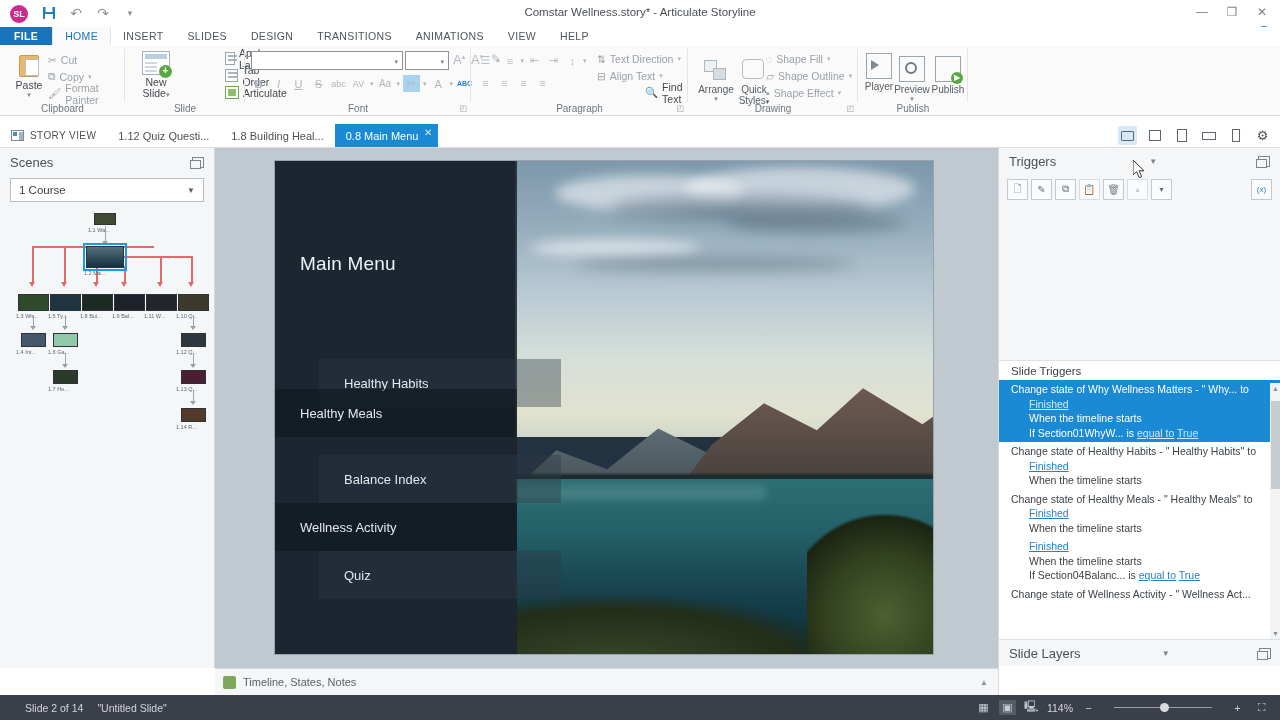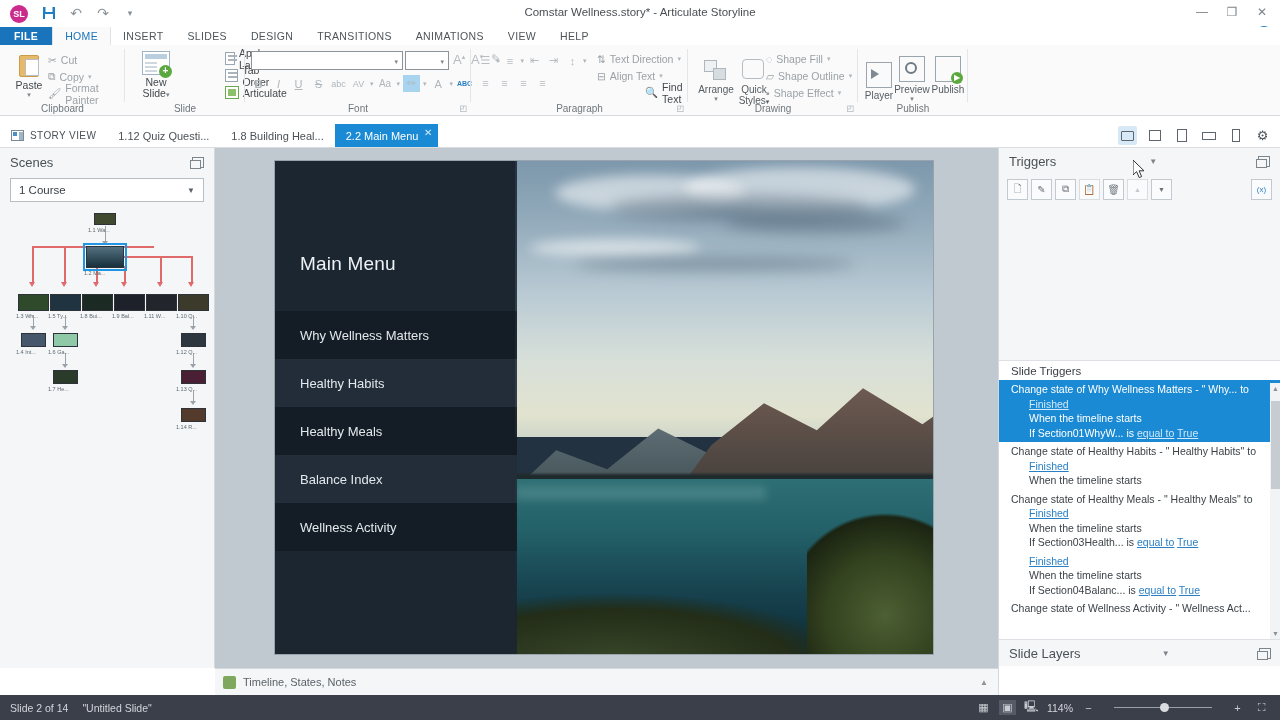--- a/index.html
+++ b/index.html
@@ -161,21 +161,21 @@
   .wsheen { position:absolute; left:0; top:66%; width:60%; height:14px; background:rgba(190,225,220,.18); filter:blur(4px); }
   .trees { position:absolute; right:-4px; bottom:-6px; width:130px; height:150px;
            background:radial-gradient(circle at 60% 70%, #4d5f33 0%, #33421f 45%, #1b2412 75%, transparent 78%); }
   .trees2 { position:absolute; left:0; bottom:-10px; width:330px; height:70px;
             background:radial-gradient(ellipse at 30% 100%, #39482a 0%, #232d18 55%, transparent 72%); }
   .menupanel { position:absolute; left:0; top:0; width:242px; height:493px; background:rgba(26,36,46,.86); }
   .mm-title { position:absolute; left:25px; top:92px; font-size:19px; color:#eef2f5; font-weight:400; letter-spacing:.2px;}
   .mm-item { position:absolute; left:0; width:242px; height:48px; display:flex; align-items:center;
              padding-left:25px; font-size:13px; color:#e2e8ec; }
   .mm-item.dark { background:rgba(14,21,28,.55); }
-  .mm-item.light{ background:rgba(44,57,70,.40); }
+  .mm-item.light{ background:rgba(44,57,70,.40);margin-left:44px; }
   .tl-bar { position:absolute; left:215px; top:668px; width:783px; height:27px; background:#f4f6f8;
             border-top:1px solid #d4d9dd; display:flex; align-items:center; }
   .tl-ic { width:13px; height:13px; margin-left:8px; background:#7fa85f; border-radius:2px; }
   .tl-text { margin-left:7px; font-size:11px; color:#5b6268; }
   .tl-up { margin-left:auto; margin-right:10px; font-size:8px; color:#8b9399; }
 
   
   .rightpanel { position:absolute; left:998px; top:148px; width:282px; height:547px; background:#f4f6f8;
                 border-left:1px solid #d4d9dd; }
   .rp-head { height:26px; display:flex; align-items:center; padding:0 10px; }
@@ -197,21 +197,21 @@
   .trg-scroll { position:absolute; right:0; top:22px; width:11px; bottom:0; background:#f1f3f5; }
   .trg-thumb { position:absolute; left:1px; top:18px; width:9px; height:88px; background:#c6ccd2; }
   .sb-ar { position:absolute; left:2px; font-size:7px; color:#8a9197; }
 
   .layers-head { position:absolute; left:0; top:492px; width:282px; height:26px; display:flex; align-items:center; padding:0 10px; }
   .layers-body { position:absolute; left:0; top:518px; width:282px; height:150px; background:#fff; }
 
   
   .statusbar { position:absolute; left:0; top:695px; width:1280px; height:25px; background:#3b3f4a;
                display:flex; align-items:center; color:#d2d6db; font-size:10.5px; }
-  .sb-slide { margin-left:10px;text-align:center; }
+  .sb-slide { margin-left:25px;text-align:center; }
   .sb-name { margin-left:14px; }
   .sb-right { margin-left:auto; display:flex; align-items:center; gap:7px; margin-right:10px; }
   .sbtn { width:17px; height:15px; display:flex; align-items:center; justify-content:center; color:#c8cdd3; font-size:11px;}
   .sbtn.sel { background:#555a66; }
   .zoomslider { position:relative; width:118px; height:12px; display:flex; align-items:center; }
   .zs-line { position:absolute; left:10px; right:10px; height:1px; background:#9aa0a8; }
   .zs-knob { position:absolute; left:56px; width:9px; height:9px; border-radius:50%; background:#d8dce1; }
   .cursor { position:absolute; left:1133px; top:160px; width:13px; height:19px; }
 </style>
 </head>
@@ -424,21 +424,21 @@
           <span>Shape Effect</span>
           <span class="tinycar">▾</span>
         </div>
       </div>
       <div class="glabel">Drawing</div>
       <div class="dialog-launch">◰</div>
       <div class="gdiv"></div>
     </div>
 
     <div class="rgroup" id="g-publish">
-      <div class="bigbtn" style="position:absolute;left:4px;top:13px;width:34px">
+      <div class="bigbtn" style="position:absolute;left:4px;top:4px;width:34px">
         <div class="ic">
           <div class="pub-ic">
               <div style="position:absolute;left:4px;top:6px;width:0;height:0;border-left:8px solid #7d8a93;border-top:5px solid transparent;border-bottom:5px solid transparent"></div>
             </div>
         </div>
         <div class="lb">Player</div>
       </div>
       <div class="bigbtn" style="position:absolute;left:36px;top:7px;width:36px">
         <div class="ic">
           <div class="pub-ic">
@@ -462,21 +462,21 @@
   </div>
 
   <div class="tabstrip">
     <div class="dtab story">
       <span class="sv-ic"></span>
       <span>STORY VIEW</span>
     </div>
     <div class="dtab">1.12 Quiz Questi...</div>
     <div class="dtab">1.8 Building Heal...</div>
     <div class="dtab active">
-      <span>2.2 Main Menu</span>
+      <span>0.8 Main Menu</span>
       <span class="x">✕</span>
     </div>
   </div>
 
   <div class="viewicons">
     <div class="vi sel">
         <div class="mon" style="width:13px;height:10px;border-radius:1px"></div>
       </div>
     <div class="vi">
         <div class="mon" style="width:12px;height:11px"></div>
@@ -593,25 +593,25 @@
         <div class="mtn mtn2"></div>
         <div class="shore"></div>
         <div class="water"></div>
         <div class="wsheen"></div>
         <div class="trees2"></div>
         <div class="trees"></div>
       </div>
       <div class="menupanel"></div>
       <div class="mm-title">Main Menu</div>
 
-      <div class="mm-item dark" style="top:150px">Why Wellness Matters</div>
       <div class="mm-item light" style="top:198px">Healthy Habits</div>
-      <div class="mm-item dark" style="top:246px">Healthy Meals</div>
+      <div class="mm-item dark" style="top:228px">Healthy Meals</div>
       <div class="mm-item dark" style="top:342px">Wellness Activity</div>
       <div class="mm-item light" style="top:294px">Balance Index</div>
+      <div class="mm-item light" style="top:390px">Quiz</div>
     </div>
   </div>
 
   <div class="tl-bar">
     <div class="tl-ic"></div>
     <div class="tl-text">Timeline, States, Notes</div>
     <div class="tl-up">▲</div>
   </div>
 
   <div class="rightpanel">
@@ -648,23 +648,20 @@
       <div class="trg">
         <div>Change state of Healthy Habits - "   Healthy Habits" to</div>
         <div class="l2"><a>Finished</a></div>
         <div class="l2">When the timeline starts</div>
       </div>
 
       <div class="trg">
         <div>Change state of Healthy Meals - "   Healthy Meals" to</div>
         <div class="l2"><a>Finished</a></div>
         <div class="l2">When the timeline starts</div>
-        <div class="l2"><span>If Section03Health... is</span>
-          <a>equal to</a>
-          <a>True</a></div>
       </div>
 
       <div class="trg">
         <div class="l2"><a>Finished</a></div>
         <div class="l2">When the timeline starts</div>
         <div class="l2"><span>If Section04Balanc... is</span>
           <a>equal to</a>
           <a>True</a></div>
       </div>
 

